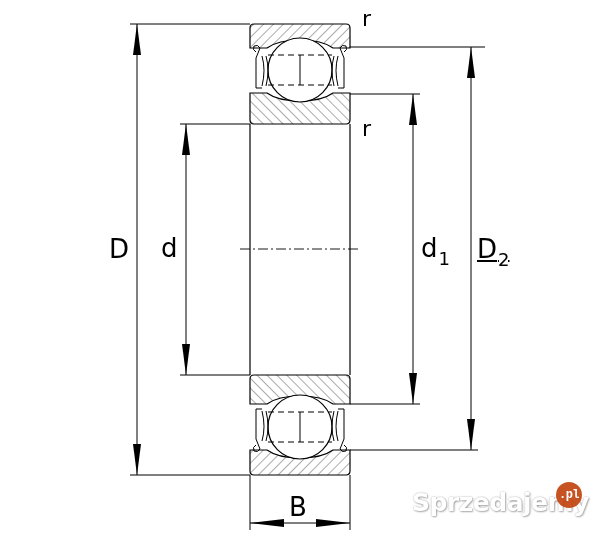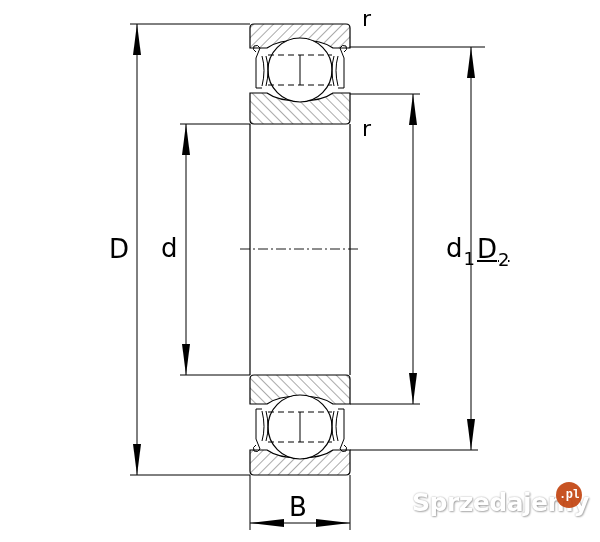--- a/index.html
+++ b/index.html
@@ -169,21 +169,21 @@
 
   <g>
     <line x1="250" y1="523" x2="350" y2="523" stroke="#000" stroke-width="1"></line>
     <path d="M250,523 L284,519 L284,527 Z" fill="#000"></path>
     <path d="M350,523 L316,519 L316,527 Z" fill="#000"></path>
   </g>
 </svg>
 
 <div class="lbl big" style="left:109px; top:236px;">D</div>
 <div class="lbl big" style="left:161px; top:235px;">d</div>
-<div class="lbl big" style="left:446px; top:235px;">
+<div class="lbl big" style="left:421px; top:235px;">
   <span>d</span><span class="sub">1</span>
 </div>
 <div class="lbl big" style="left:477px; top:236px;text-decoration:underline;">
   <span>D</span><span class="sub">2</span>
 </div>
 <div class="lbl big" style="left:289px; top:494px;">B</div>
 <div class="lbl r" style="left:362px; top:8px;">r</div>
 <div class="lbl r" style="left:362px; top:118px;">r</div>
 
 <div class="wm">Sprzedajemy</div>

